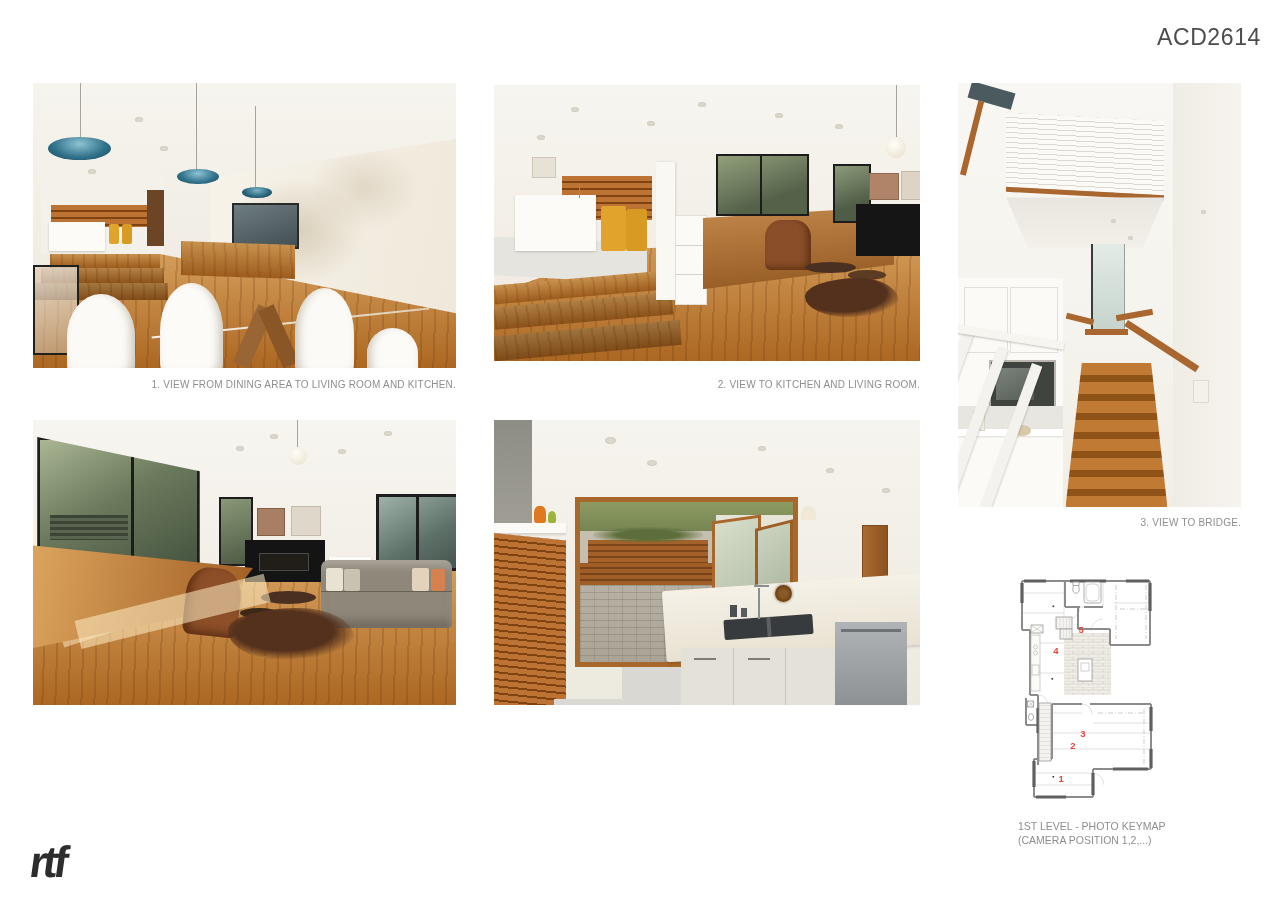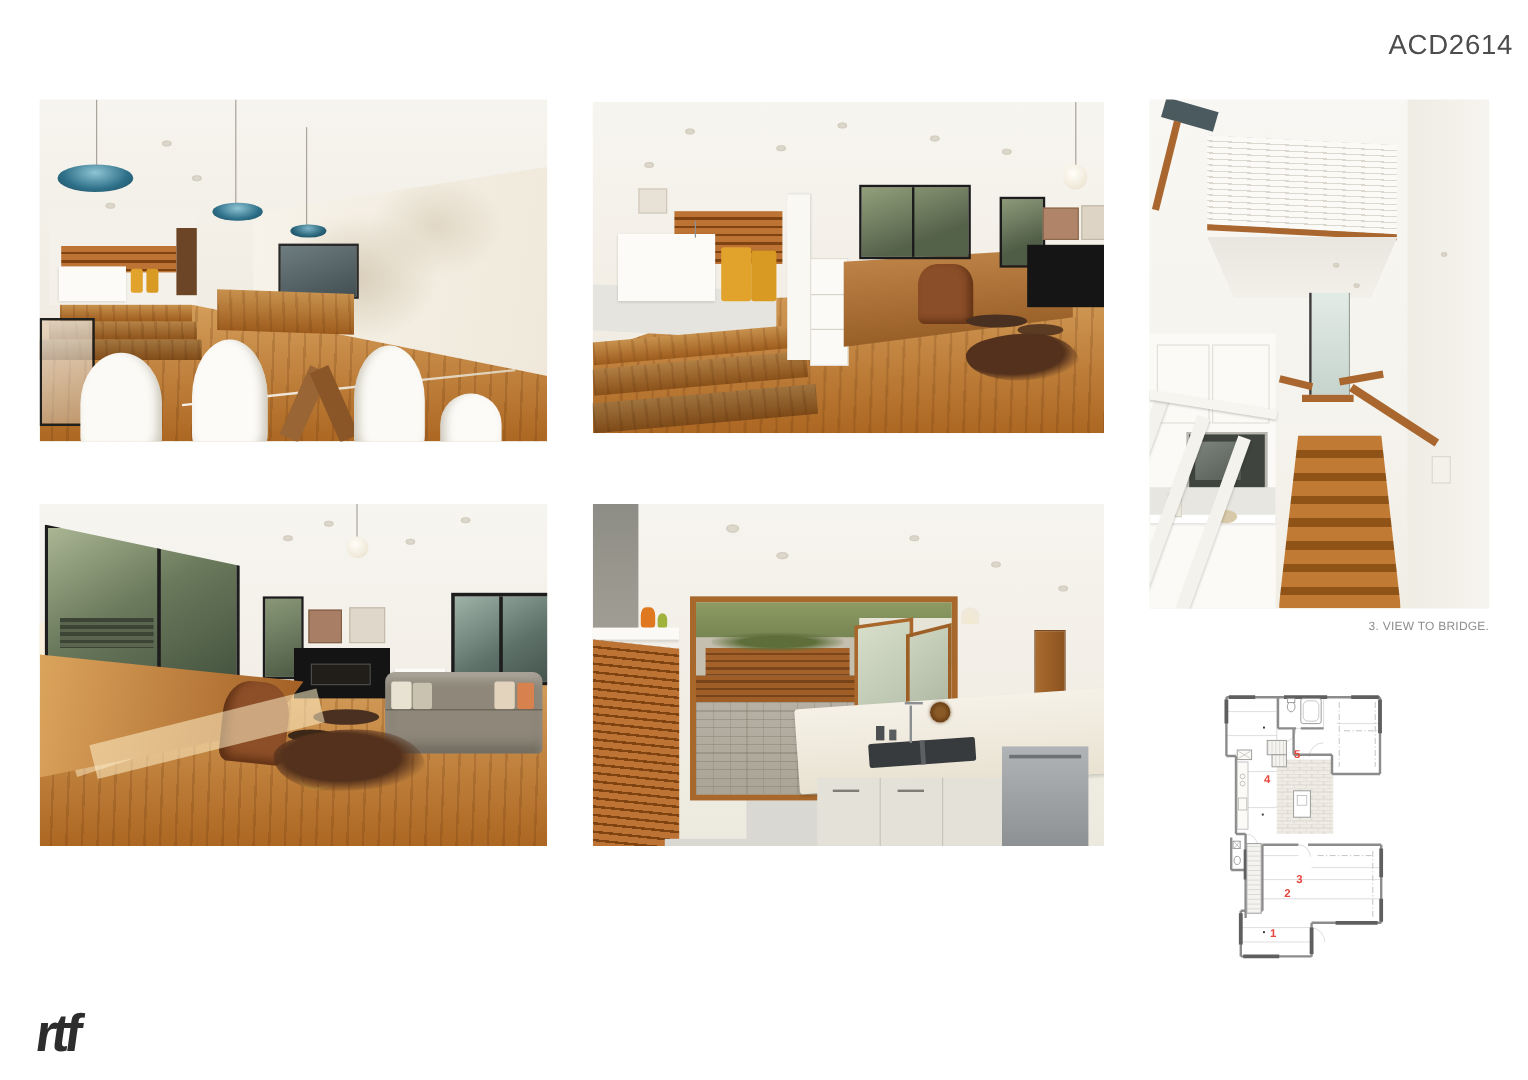--- a/index.html
+++ b/index.html
@@ -57,20 +57,21 @@
     <div class="rdot" style="left:13%;top:30%;"></div>
     <div style="left:0;top:64%;width:10%;height:30%;border:2px solid #20201f;background:linear-gradient(160deg,rgba(240,240,238,.7),rgba(210,210,205,.4));"></div>
     <div style="left:28%;top:84%;width:66%;height:2px;background:linear-gradient(90deg,rgba(255,255,255,.9),rgba(230,225,210,.8));transform:rotate(-6deg);"></div>
     <div style="left:50%;top:78%;width:4%;height:22%;background:#9a6534;transform:rotate(24deg);"></div>
     <div style="left:56%;top:78%;width:4%;height:22%;background:#8a5628;transform:rotate(-24deg);"></div>
     <div style="left:8%;top:74%;width:16%;height:30%;background:#fbfaf6;border-radius:50% 50% 18% 18%;box-shadow:inset -4px -4px 8px rgba(190,185,170,.8);"></div>
     <div style="left:30%;top:70%;width:15%;height:34%;background:#fcfbf8;border-radius:50% 50% 18% 18%;box-shadow:inset -4px -4px 8px rgba(190,185,170,.8);"></div>
     <div style="left:62%;top:72%;width:14%;height:32%;background:#fbfaf6;border-radius:50% 50% 18% 18%;box-shadow:inset 4px -4px 8px rgba(190,185,170,.8);"></div>
     <div style="left:79%;top:86%;width:12%;height:18%;background:#fcfbf8;border-radius:50% 50% 18% 18%;box-shadow:inset 4px -4px 8px rgba(190,185,170,.8);"></div>
   </div>
+  <div class="cap" style="left:33px;top:379px;width:423px;">1. VIEW FROM DINING AREA TO LIVING ROOM AND KITCHEN.</div>
 
   <div class="ph" style="left:494px;top:85px;width:426px;height:276px;">
     <div style="left:0;top:0;width:100%;height:100%;background:linear-gradient(180deg,#f7f5f0 0%,#f3efe7 55%,#efe9de 100%);"></div>
     <div class="wood" style="left:0;top:55%;width:100%;height:45%;clip-path:polygon(0 46%,30% 10%,100% 0,100% 100%,0 100%);"></div>
     <div style="left:0;top:55%;width:36%;height:17%;background:#e6e4df;clip-path:polygon(0 0,100% 12%,100% 100%,0 82%);"></div>
     <div class="wood2" style="left:0;top:70%;width:40%;height:7%;transform:rotate(-5deg);"></div>
     <div class="wood2" style="left:0;top:78%;width:42%;height:8%;transform:rotate(-5deg);filter:brightness(.88);"></div>
     <div class="wood2" style="left:0;top:88%;width:44%;height:9%;transform:rotate(-5deg);filter:brightness(.8);"></div>
     <div class="slat" style="left:16%;top:33%;width:21%;height:16%;"></div>
     <div style="left:9%;top:26%;width:5%;height:7%;background:#e8e2d6;border:1px solid #cfc8ba;"></div>
@@ -98,20 +99,21 @@
     <div style="left:73%;top:64%;width:12%;height:4%;border-radius:50%;background:#4a3категория020;background:#4a3020;"></div>
     <div style="left:83%;top:67%;width:9%;height:3.5%;border-radius:50%;background:#5b3b22;"></div>
     <div style="left:73%;top:70%;width:22%;height:14%;background:radial-gradient(ellipse at 40% 40%,#54311c 55%,rgba(84,49,28,0) 75%);border-radius:58% 42% 55% 45%/48% 62% 38% 52%;"></div>
     <div class="rdot" style="left:18%;top:8%;"></div>
     <div class="rdot" style="left:36%;top:13%;"></div>
     <div class="rdot" style="left:48%;top:6%;"></div>
     <div class="rdot" style="left:66%;top:10%;"></div>
     <div class="rdot" style="left:80%;top:14%;"></div>
     <div class="rdot" style="left:10%;top:18%;"></div>
   </div>
+  <div class="cap" style="left:494px;top:379px;width:426px;">2. VIEW TO KITCHEN AND LIVING ROOM.</div>
 
   <div class="ph" style="left:33px;top:420px;width:423px;height:285px;">
     <div style="left:0;top:0;width:100%;height:100%;background:linear-gradient(180deg,#f7f5f0 0%,#f2eee6 60%,#ede7da 100%);"></div>
     <div class="wood" style="left:0;top:52%;width:100%;height:48%;clip-path:polygon(0 8%,100% 0,100% 100%,0 100%);"></div>
     <div style="left:2%;top:28%;width:30%;height:46%;background:rgba(255,240,205,.5);transform:rotate(-18deg);"></div>
     <div style="left:1%;top:6%;width:37%;height:48%;border:3px solid #1d1d1d;background:linear-gradient(150deg,#aab694 0%,#6b7a5c 45%,#41503c 100%);clip-path:polygon(0 0,100% 24%,100% 100%,0 86%);">
       <div style="left:58%;top:0;width:3px;height:100%;background:#1d1d1d;"></div>
       <div style="left:6%;top:55%;width:50%;height:18%;background:repeating-linear-gradient(180deg,#3c4436 0 3px,#5a6550 3px 6px);"></div>
     </div>
     <div style="left:44%;top:27%;width:7%;height:23%;border:2px solid #1d1d1d;background:linear-gradient(160deg,#8a9878,#4c5a44);"></div>
@@ -308,16 +310,20 @@
       </g>
     </svg>
     <div id="plan-markers" style="position:absolute;left:0;top:0;width:100%;height:100%;">
         <span class="plan-marker" style="left: 31.9%; top: 90.3%; color: rgb(232, 69, 60);">1</span>
         <span class="plan-marker" style="left: 40.7%; top: 75.8%; color: rgb(232, 69, 60);">2</span>
         <span class="plan-marker" style="left: 48.1%; top: 70.5%; color: rgb(232, 69, 60);">3</span>
         <span class="plan-marker" style="left: 28.1%; top: 33.9%; color: rgb(232, 69, 60);">4</span>
         <span class="plan-marker" style="left: 46.7%; top: 24.7%; color: rgb(232, 69, 60);">5</span>
       </div>
   </div>
+  <div class="keycap" style="left:1018px;top:820px;width:210px;">
+    <span style="display:block;">1ST LEVEL - PHOTO KEYMAP</span>
+    <span style="display:block;">(CAMERA POSITION 1,2,...)</span>
+  </div>
 
   <div class="logo" style="left:30px;top:842px;">rtf</div>
 
 </div>
 
 </body></html>

